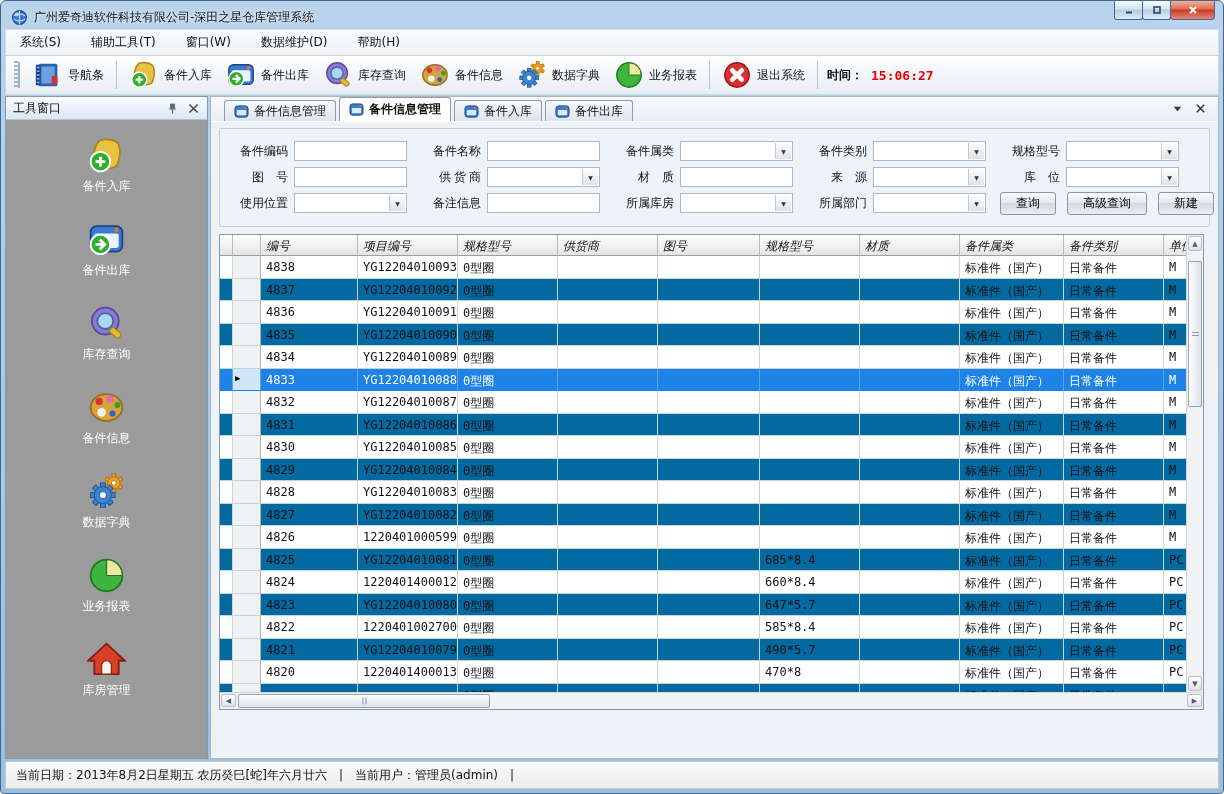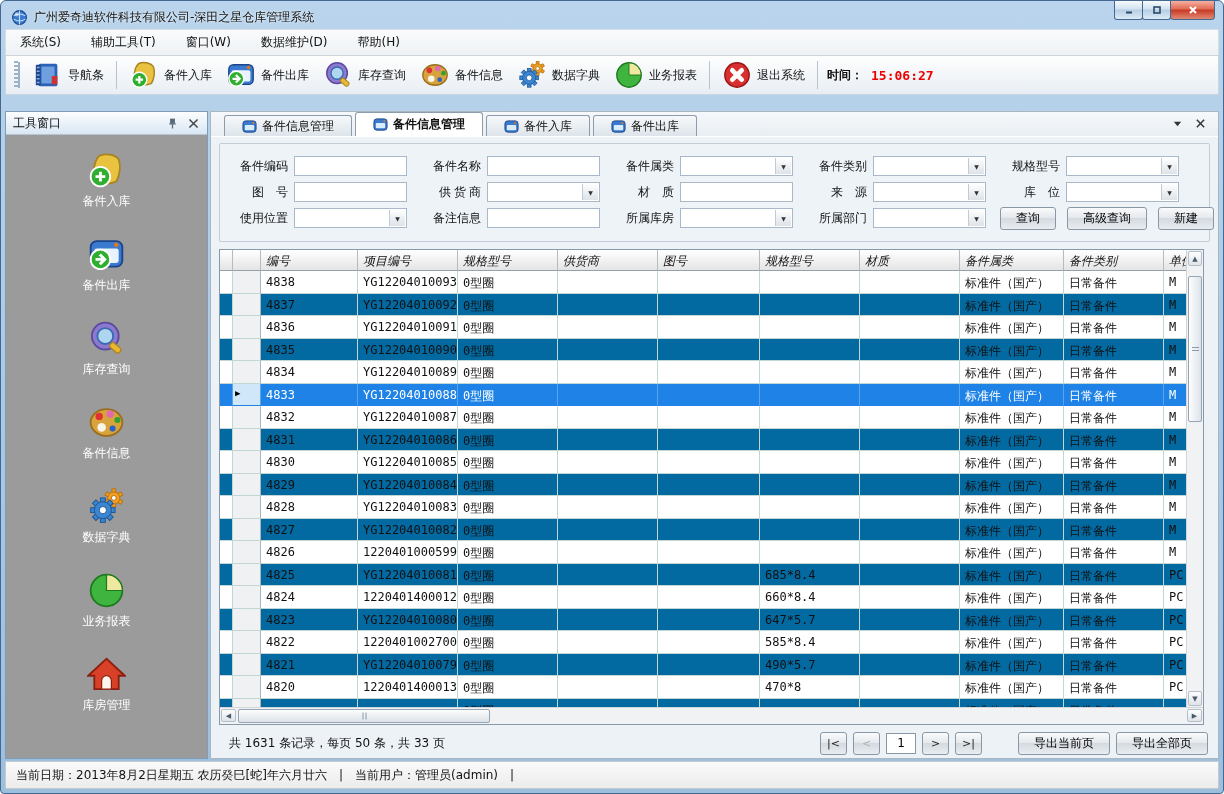--- a/index.html
+++ b/index.html
@@ -29,37 +29,37 @@
     background:repeating-linear-gradient(#9cb2c6 0 2px, transparent 2px 4px); border-left:2px solid transparent;
     box-shadow:3px 0 0 -1px #9cb2c6; }
   .tb-btn { display:flex; align-items:center; gap:5px; padding:2px 7px; border-radius:3px; white-space:nowrap; }
   .tb-btn .icon { width:30px; height:30px; }
   .tb-sep { width:1px; height:28px; background:#b7c3cd; margin:0 5px; }
   .tb-time { display:flex; align-items:center; gap:8px; margin-left:4px; }
   .tb-time .lbl { font-weight:bold; }
   .tb-time .val { color:#ee0000; font-weight:bold; font-family:"DejaVu Sans Mono",monospace; font-size:13px; }
   .icon svg { width:100%; height:100%; display:block; }
   
-  .client { flex:1; display:flex; min-height:0; margin-top:16px;border-radius:7px; }
+  .client { flex:1; display:flex; min-height:0; margin-top:1px;border-radius:7px; }
   
   .sidebar { width:203px; display:flex; flex-direction:column; border:1px solid #7e9cba; background:#9b9b9b; }
   .sb-head { height:23px; flex:0 0 auto; background:linear-gradient(#fcfdfe,#d9e7f4); border-bottom:1px solid #b5c5d4;
     display:flex; align-items:center; padding:0 7px; gap:8px; }
   .sb-head .t { flex:1; }
   .sb-head .hic { width:13px; height:13px; }
   .sb-section { height:22px; flex:0 0 auto; background:linear-gradient(#ffffff,#e4e4e4); border-bottom:1px solid #bdbdbd;
     text-align:center; line-height:21px; }
   .sb-items { flex:1; display:flex; flex-direction:column; align-items:center; padding-top:16px; overflow:hidden; }
   .side-item { display:flex; flex-direction:column; align-items:center; gap:3px; margin-bottom:25px; color:#fff; }
   .side-item .icon { width:39px; height:39px; }
   
   .main { flex:1; display:flex; flex-direction:column; margin-left:2px; border:1px solid #aab6c0; background:#edf2f7; min-width:0; }
   .tabstrip { height:25px; flex:0 0 auto; display:flex; align-items:flex-end; padding-left:13px;
     background:linear-gradient(#f6f8fa,#e9eef3); position:relative; border-bottom:1px solid #fff; }
-  .tab { display:flex; align-items:center; gap:5px; height:21px; padding:0 17px; margin-right:3px;
+  .tab { display:flex; align-items:center; gap:5px; height:21px; padding:0 9px; margin-right:3px;
     border:1px solid #8c9cac; border-bottom:none; border-radius:3px 3px 0 0;
     background:linear-gradient(#f7f9fb,#dde4ea); white-space:nowrap; }
   .tab .icon { width:15px; height:15px; }
   .tab.active { height:24px; background:#fff; font-weight:bold; position:relative; z-index:2; }
   .tab-ctrls { position:absolute; right:12px; top:6px; display:flex; gap:12px; align-items:center; color:#333; }
   .tab-ctrls .hic { width:11px; height:11px; }
   .tabpage { flex:1; display:flex; flex-direction:column; padding:6px 8px 0 8px; min-height:0; }
   
   .form-panel { border:1px solid #c3cdd7; border-radius:2px; background:#eef3f8; padding:7px 10px 8px 8px; }
   .form-row { display:flex; align-items:center; height:22px; margin:4px 0; }
@@ -824,33 +824,20 @@
           </div>
           <div class="hscroll">
             <span class="sbtn">◀</span>
             <span class="hthumb">
                 <i></i>
               </span>
             <span class="sbtn right">▶</span>
           </div>
         </div>
 
-        <div class="pager">
-          <span class="sum">共 1631 条记录，每页 50 条，共 33 页</span>
-          <span class="pager-ctl">
-            <button class="pbtn">|&lt;</button>
-            <button class="pbtn dis">&lt;</button>
-            <input class="page-box" value="1" style="">
-            <button class="pbtn">&gt;</button>
-            <button class="pbtn">&gt;|</button>
-            <span class="export-gap"></span>
-            <button class="btn">导出当前页</button>
-            <button class="btn">导出全部页</button>
-          </span>
-        </div>
         <div class="filler"></div>
       </div>
     </div>
   </div>
 
   <div class="statusbar">
     <span>当前日期：2013年8月2日星期五 农历癸巳[蛇]年六月廿六</span>
     <span>|</span>
     <span>当前用户：管理员(admin)</span>
     <span>|</span>

